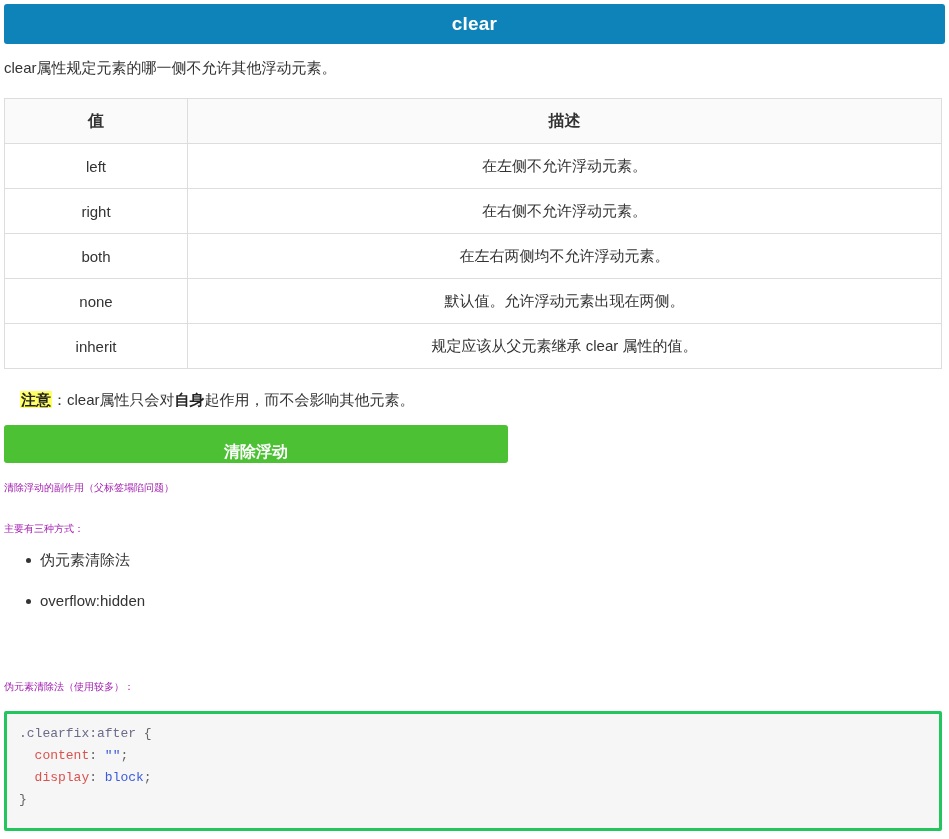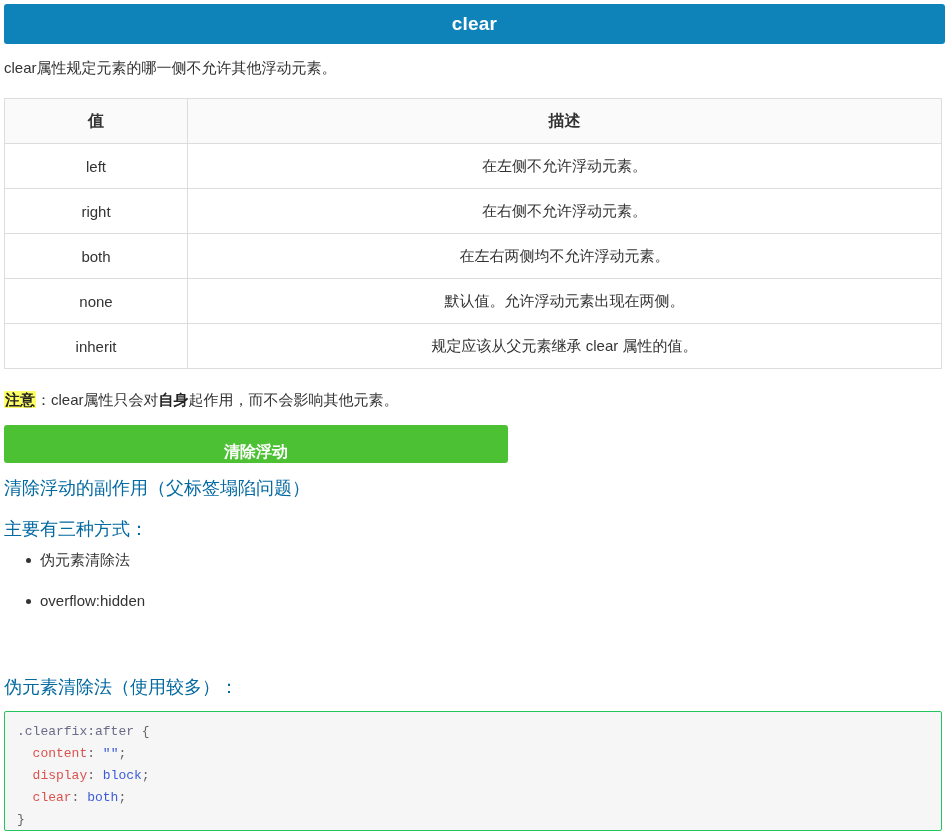--- a/index.html
+++ b/index.html
@@ -63,21 +63,21 @@
     background: #fafafa;
     font-weight: bold;
     font-size: 16px;
   }
   .col-value { width: 183px; }
   .col-desc  { width: auto; }
 
   
   .note {
     position: absolute;
-    left: 4px; top: 389px;
+    left: 20px; top: 389px;
     font-size: 15px;
     line-height: 22px;
     color: #333333;
     white-space: nowrap;
   }
   .note .hl {
     background: #ffff66;
     font-weight: bold;
     color: #222222;
     padding: 0 1px;
@@ -99,23 +99,23 @@
   .green-bar-text {
     color: #ffffff;
     font-size: 16px;
     font-weight: bold;
   }
 
   
   .para {
     position: absolute;
     left: 4px;
-    font-size: 18px;
-    line-height: 22px;
-    color: #0369a1;
+    font-size: 10px;
+    line-height: 22px;
+    color: #a21caf;
     white-space: nowrap;
   }
   .para-side { top: 477px; }
   .para-ways { top: 518px; }
   .para-pseudo { top: 676px; }
 
   
   .bullets {
     position: absolute;
     left: 0px; top: 549px;
@@ -139,21 +139,21 @@
     background: #333333;
     border-radius: 50%;
   }
 
   
   .code-block {
     position: absolute;
     left: 4px; top: 711px;
     width: 938px; height: 120px;
     background: #f6f6f6;
-    border: 1px solid #22c55e;
+    border: 3px solid #22c55e;
     border-radius: 2px;
     padding: 9px 12px;
     font-family: "Liberation Mono", "DejaVu Sans Mono", monospace;
     font-size: 13px;
     line-height: 22px;
     color: #555555;
     overflow: hidden;
   }
   .code-line { white-space: pre; }
   .tok-sel  { color: #6b6b8a; }
@@ -218,17 +218,16 @@
     <li><span>伪元素清除法</span></li>
     <li><span>overflow:hidden</span></li>
   </ul>
 
   <div class="para para-pseudo">伪元素清除法（使用较多）：</div>
 
   <div class="code-block">
     <div class="code-line"><span class="tok-sel">.clearfix:after</span><span class="tok-punc"> {</span></div>
     <div class="code-line"><span class="tok-prop">  content</span><span class="tok-punc">: </span><span class="tok-val">""</span><span class="tok-punc">;</span></div>
     <div class="code-line"><span class="tok-prop">  display</span><span class="tok-punc">: </span><span class="tok-val">block</span><span class="tok-punc">;</span></div>
-    <div class="code-line"><span class="tok-prop">  clear</span><span class="tok-punc">: </span><span class="tok-val">both</span><span class="tok-punc">;</span></div>
     <div class="code-line"><span class="tok-punc">}</span></div>
   </div>
 
 </div>
 
 </body></html>

